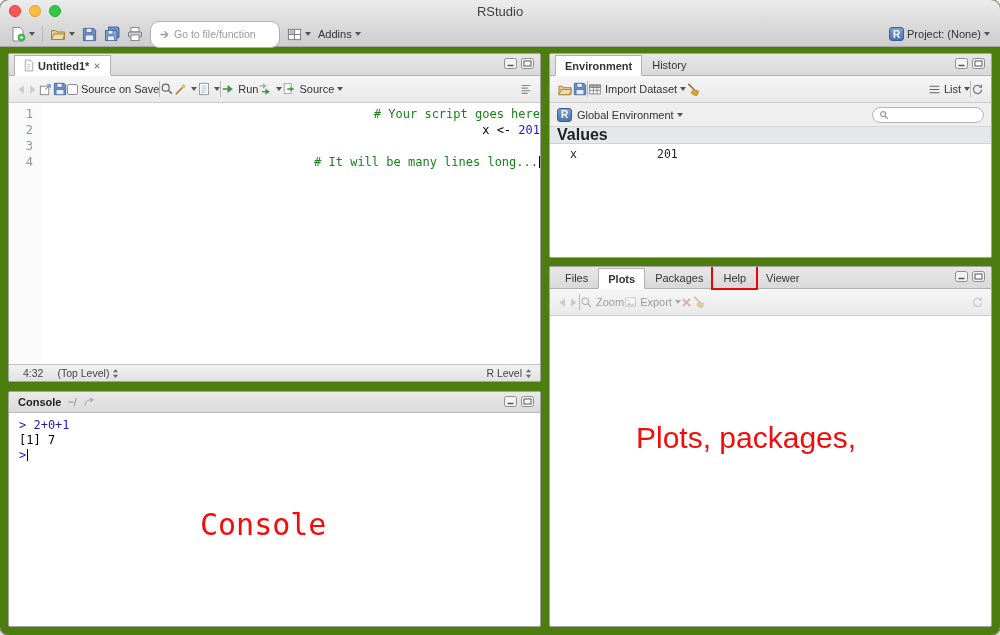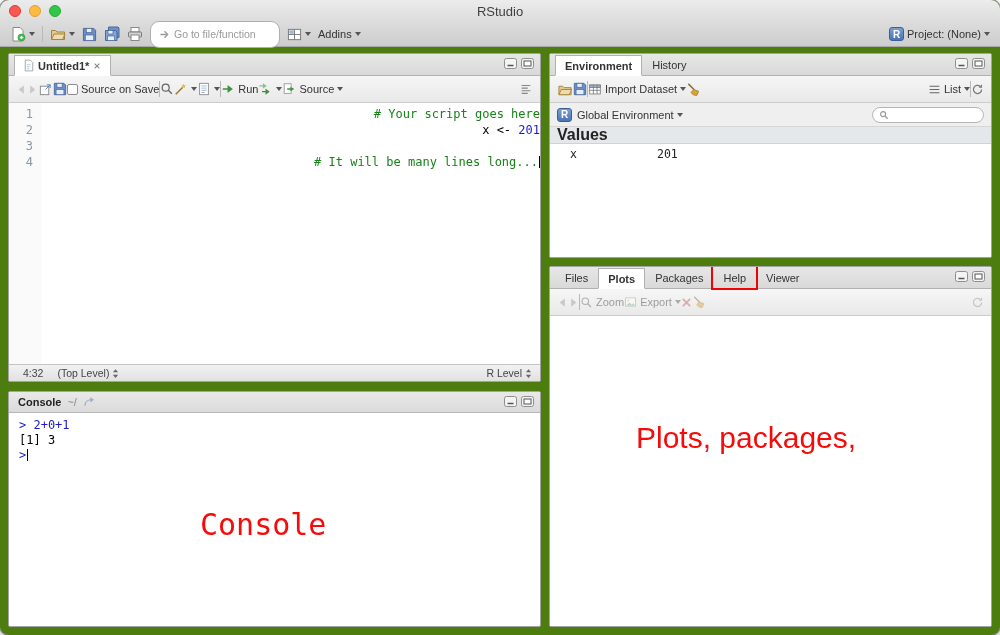--- a/index.html
+++ b/index.html
@@ -309,21 +309,21 @@
             <path d="M3.5 7.5h6" stroke="#555" stroke-width="1.4"></path>
           </svg>
         <svg width="13" height="11" viewBox="0 0 13 11">
             <rect x="0.5" y="0.5" width="12" height="10" rx="2" fill="#f4f4f4" stroke="#8e8e8e"></rect>
             <rect x="3" y="3" width="7" height="5" fill="#fff" stroke="#555"></rect>
           </svg>
       </div>
     </div>
     <div class="console-body">
       <div class="con-input">&gt; 2+0+1</div>
-      <div class="con-output">[1] 3</div>
+      <div class="con-output">[1] 7</div>
       <div class="con-input"><span>&gt;</span><span class="caret-bar"></span></div>
       <div class="annotation" style="left:191px; top:92px;">Console</div>
     </div>
   </div>
 
   <div class="pane" id="pane-env">
     <div class="tabbar">
       <div class="tab active">
           <span>Environment</span>
         </div>

